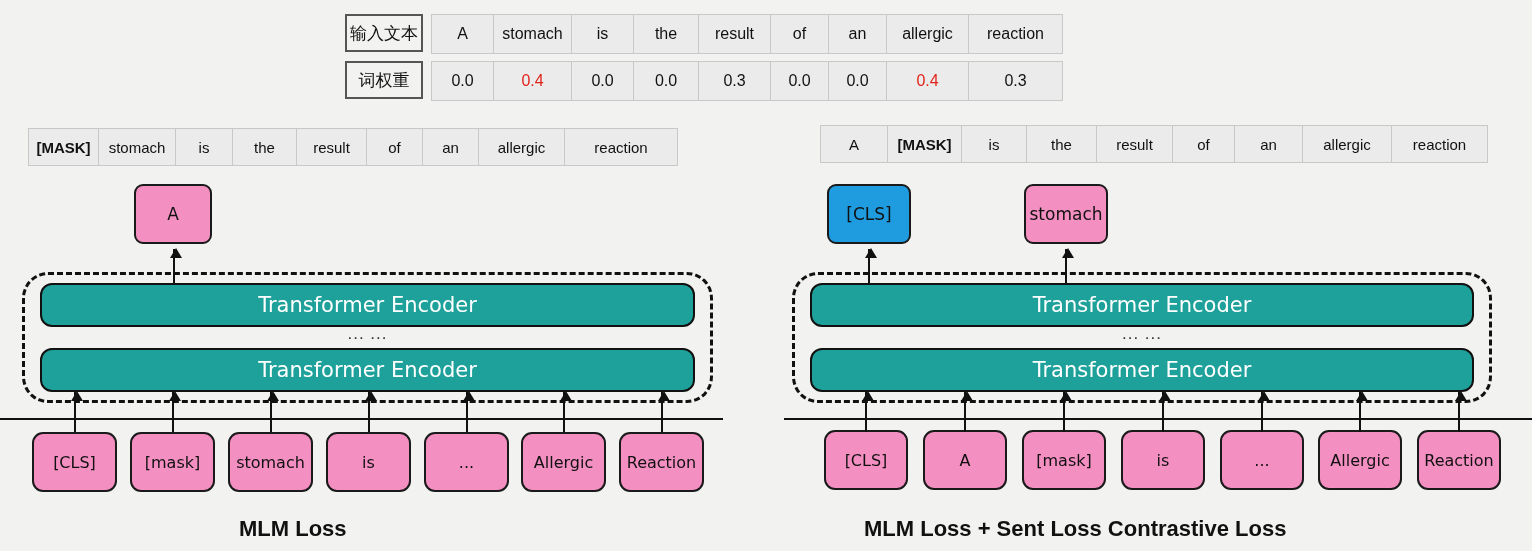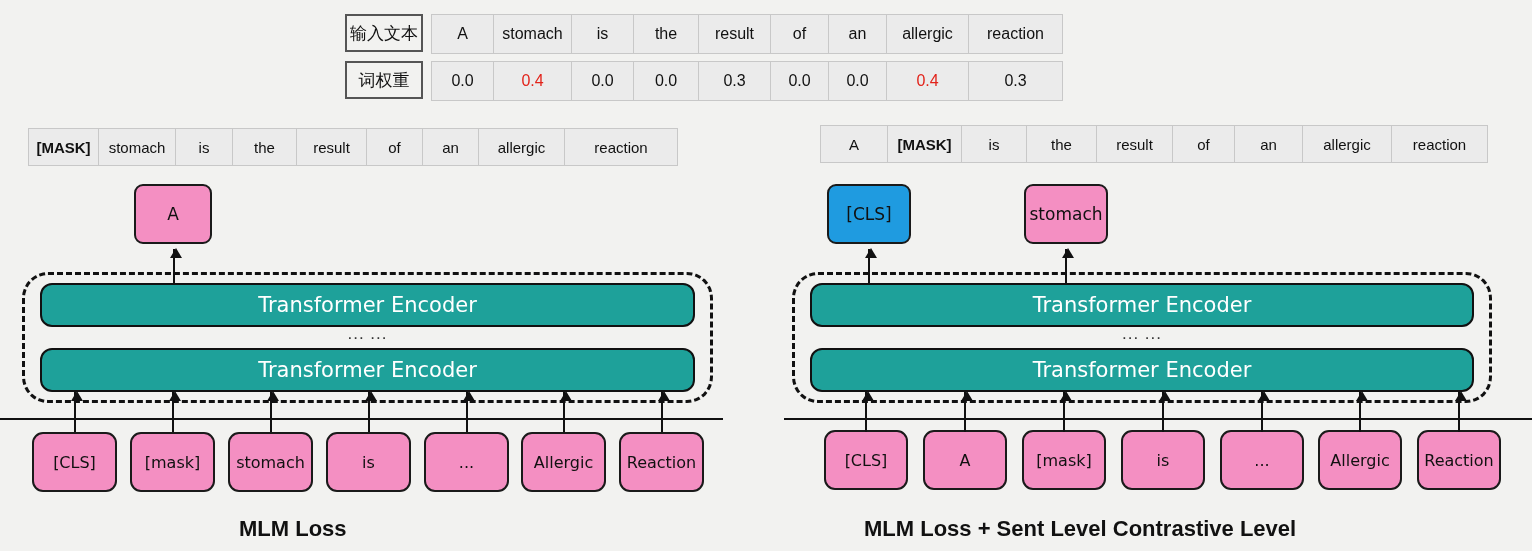--- a/index.html
+++ b/index.html
@@ -238,14 +238,14 @@
   <div class="tok" style="left:645px; top:430px; width:84px;">Reaction</div>
 
   <div class="arrow" style="left:93px;  top:392px; height:40px;"></div>
   <div class="arrow" style="left:192px; top:392px; height:40px;"></div>
   <div class="arrow" style="left:291px; top:392px; height:40px;"></div>
   <div class="arrow" style="left:390px; top:392px; height:40px;"></div>
   <div class="arrow" style="left:489px; top:392px; height:40px;"></div>
   <div class="arrow" style="left:587px; top:392px; height:40px;"></div>
   <div class="arrow" style="left:686px; top:392px; height:40px;"></div>
 
-  <div class="caption" style="left:92px; top:516px;">MLM  Loss + Sent Level Contrastive Level</div>
+  <div class="caption" style="left:92px; top:516px;">MLM  Loss + Sent Loss Contrastive Loss</div>
 </div>
 
 </body></html>

